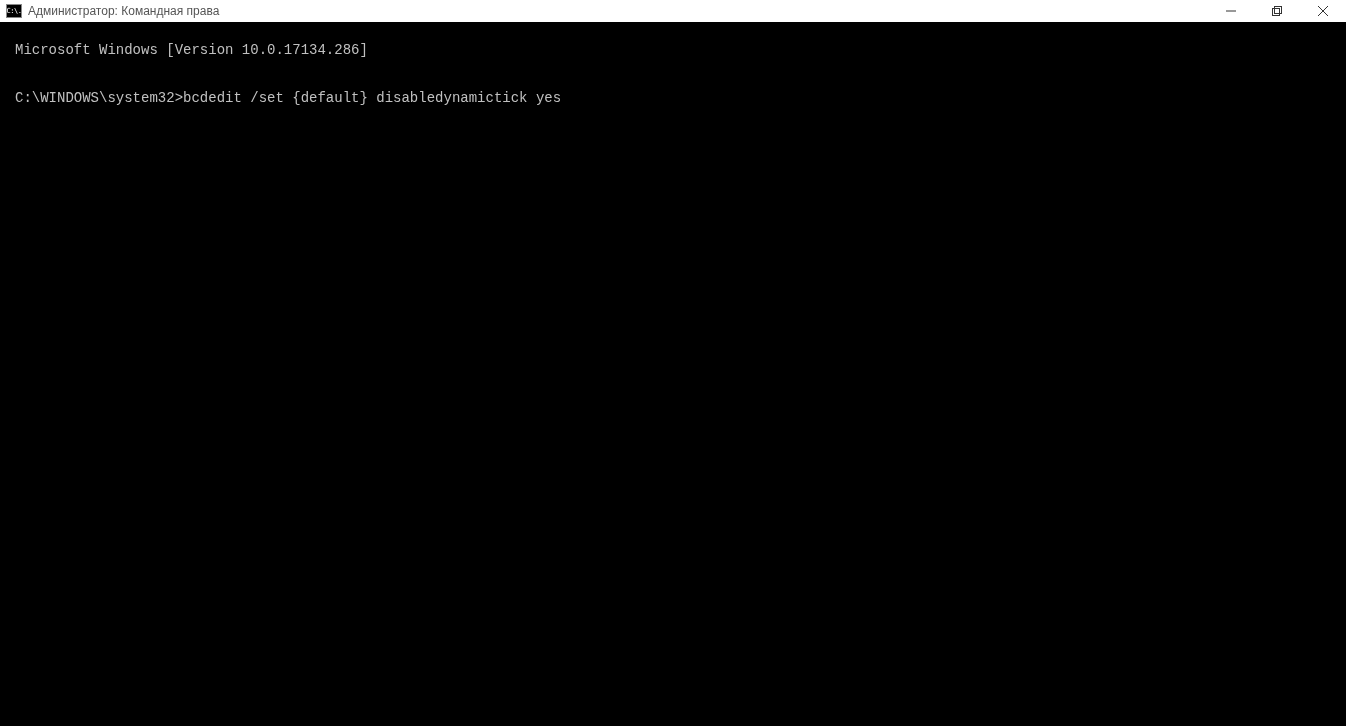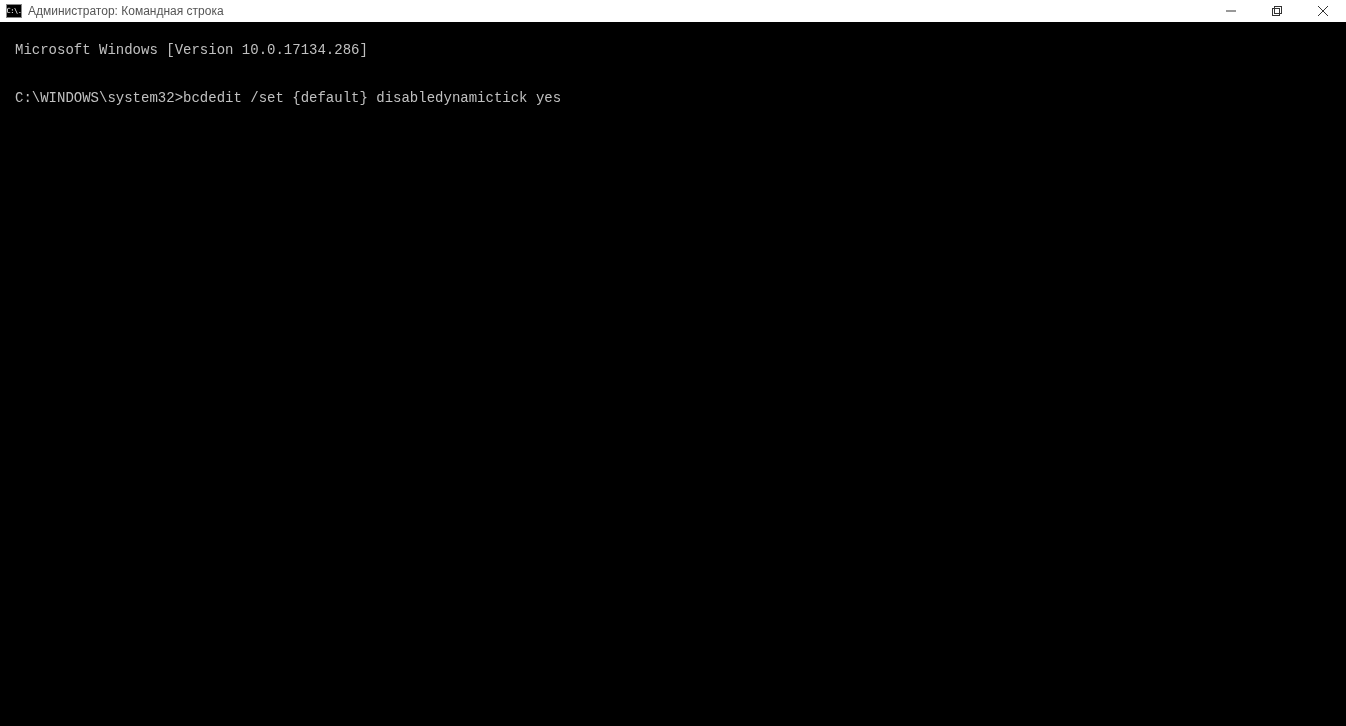--- a/index.html
+++ b/index.html
@@ -64,21 +64,21 @@
     overflow: hidden;
   }
   .prompt-line { white-space: pre; }
 </style>
 </head>
 <body>
 
 <div class="titlebar">
   <div class="titlebar-left">
     <span class="cmd-icon">C:\.</span>
-    <span>Администратор: Командная строка</span>
+    <span>Администратор: Командная права</span>
   </div>
   <div class="window-controls">
     <div class="win-btn">
       <svg width="10" height="10" viewBox="0 0 10 10">
         <line x1="0" y1="5" x2="10" y2="5" stroke="#333" stroke-width="1"></line>
       </svg>
     </div>
     <div class="win-btn">
       <svg width="10" height="10" viewBox="0 0 10 10">
         <rect x="0.5" y="2.5" width="7" height="7" fill="none" stroke="#333" stroke-width="1"></rect>

